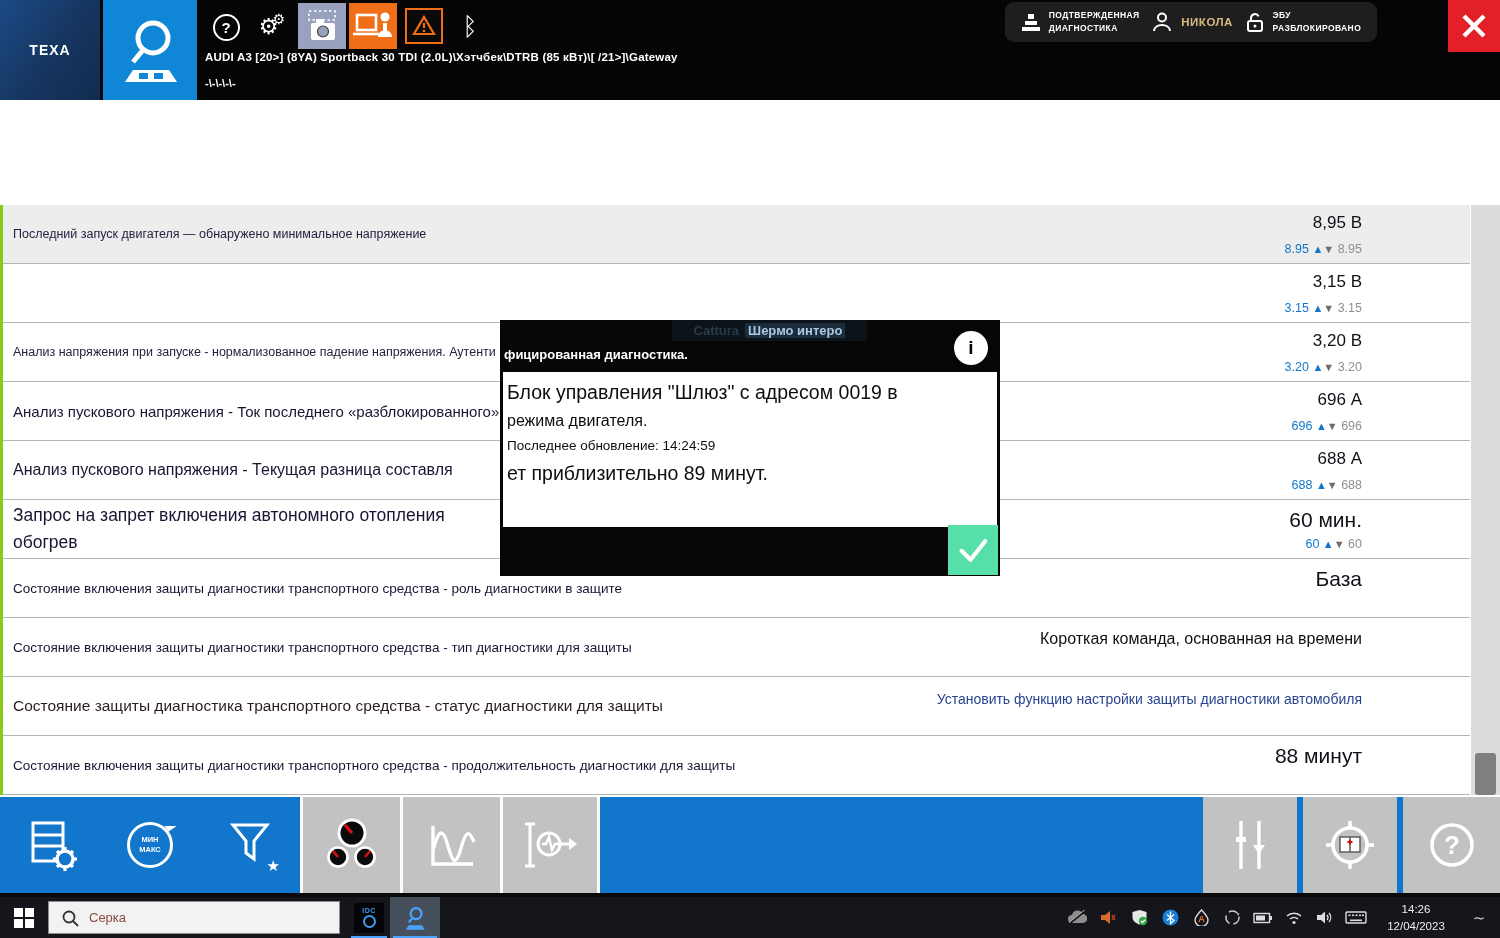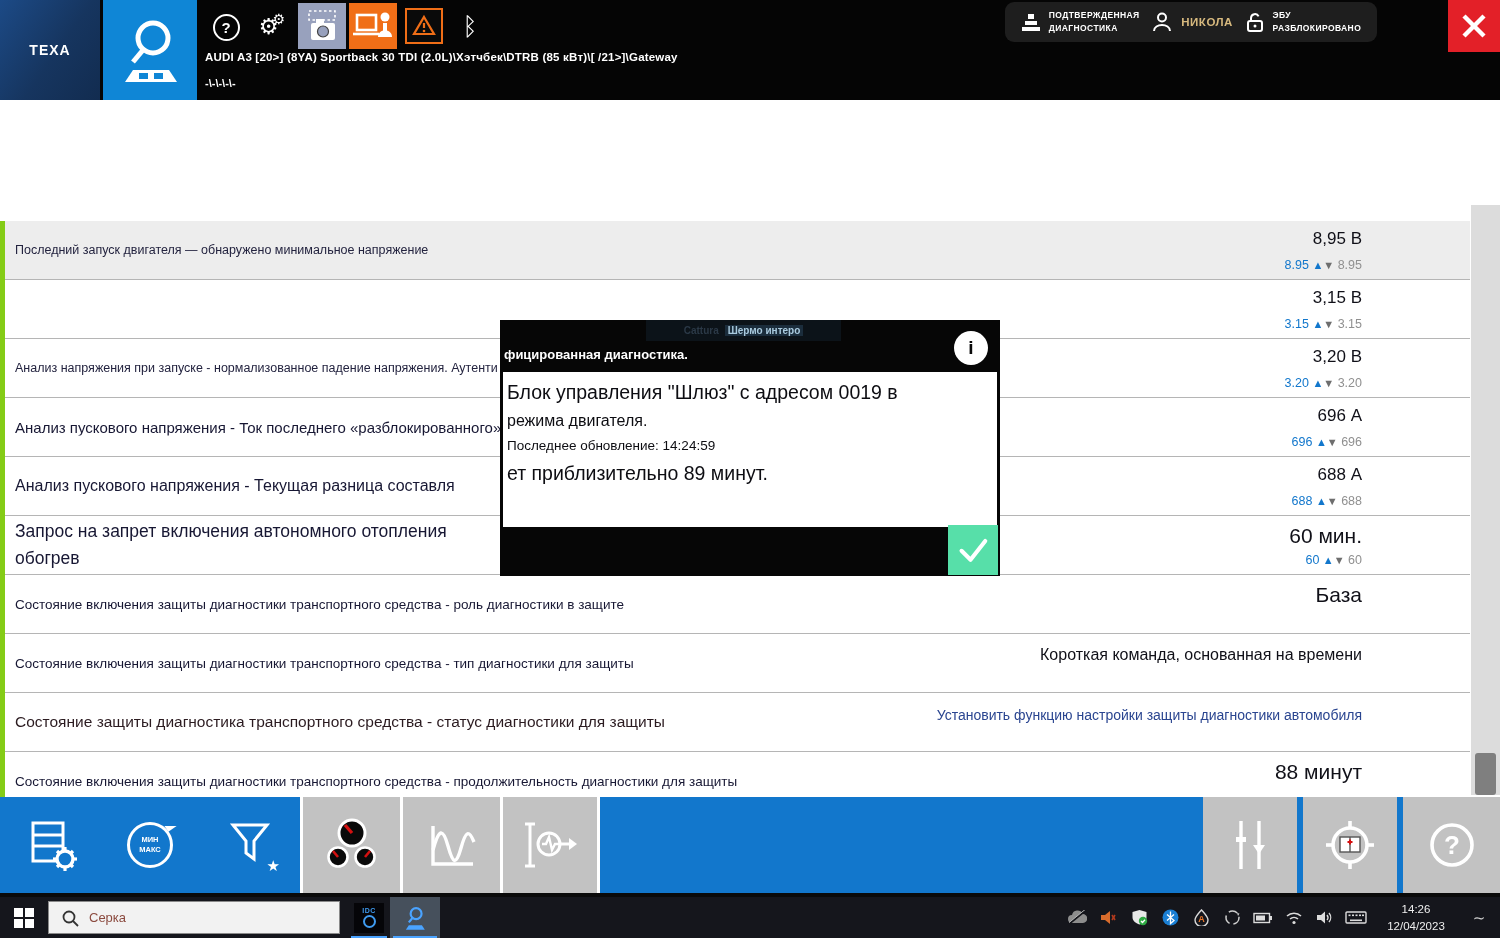--- a/index.html
+++ b/index.html
@@ -48,22 +48,22 @@
   .tab0 { left:0; background:#fff; }
   .tab0 .tl { color:#1277cc; font-size:12.5px; }
   .tab0 .tsub { color:#1277cc; font-size:13.5px; font-weight:bold; margin-top:9px; }
   .tab1 { left:250px; background:#f5921e; } .tab1 .tl { font-size:10.5px; text-shadow:0 1px 2px rgba(0,0,0,.35); }
   .tab2 { left:500px; background:#1277cc; } .tab2 .tl { font-size:11px; }
   .tab3 { left:750px; background:#1277cc; } .tab3 .tl { font-size:9px; }
   .tab4 { left:1000px; background:#1277cc; width:246px; } .tab4 .tl { font-size:13px; }
   .tab5 { left:1248px; background:#1277cc; width:252px; } .tab5 .tl { font-size:12px; }
 
   
-  .plist { position:absolute; left:0; top:221px; width:1470px; height:590px; background:#fde047;
-           border-left:5px solid #84cc16; }
+  .plist { position:absolute; left:0; top:205px; width:1470px; height:590px; background:#fde047;
+           border-left:3px solid #84cc16; }
   .row { position:relative; width:100%; height:59px; background:#fff; border-bottom:1px solid #b5b5b5; cursor:pointer; }
   .row:nth-child(1) { background:#ededed; }
   .pname { position:absolute; left:10px; top:50%; transform:translateY(-50%); color:#171733; font-size:13.5px; }
   .row:nth-child(1) .pname, .row:nth-child(3) .pname { font-size:12.5px; color:#23233f; }
   .row:nth-child(2) .pname, .row:nth-child(4) .pname { font-size:15px; }
   .row:nth-child(5) .pname { font-size:16px; }
   .row:nth-child(6) .pname { font-size:17.5px; line-height:1.55; }
   .row:nth-child(9) .pname { font-size:15.5px; color:#2b1b20; }
   .row:nth-child(3) .pname, .row:nth-child(4) .pname, .row:nth-child(5) .pname
       { max-width:492px; white-space:nowrap; overflow:hidden; }
@@ -72,22 +72,22 @@
   .row:nth-child(8) .pval { font-size:16px; top:12px; }
   .row:nth-child(9) .pval { font-size:14px; color:#2a4590; top:14px; }
   .mm { position:absolute; right:108px; bottom:7px; font-size:12.5px; color:#909090; white-space:nowrap; }
   .mm .mn { color:#1277cc; } .mm .tu { color:#1277cc; font-size:11px; } .mm .td { color:#6e6e6e; font-size:11px; }
 
   .scroll-track { position:absolute; left:1471px; top:205px; width:29px; height:590px; background:#dcdcdc; }
   .scroll-thumb { position:absolute; left:4px; top:548px; width:21px; height:42px; background:#7f7f7f; border-radius:3px; }
 
   
   .modal { position:absolute; left:500px; top:320px; width:500px; height:256px; background:#060606; z-index:50; }
-  .cap-bar { position:absolute; left:146px; top:0; width:195px; height:21px; background:#0c1319;
-             display:flex; align-items:center; justify-content:center; gap:6px; font-size:10px; }
+  .cap-bar { position:absolute; left:172px; top:0; width:195px; height:21px; background:#0c1319;
+             display:flex; align-items:center; justify-content:center; gap:6px; font-size:13px; }
   .cap-pre { color:#2b3947; font-weight:bold; }
   .cap-lbl { color:#a9cade; background:rgba(80,140,185,.22); padding:0 3px; font-weight:bold; }
   .modal-head-text { position:absolute; left:4px; top:27px; color:#fff; font-size:13px; font-weight:bold; }
   .info-ic { position:absolute; right:12px; top:11px; width:34px; height:34px; border-radius:50%; background:#fff;
              display:flex; align-items:center; justify-content:center; color:#0a0a0a; font-size:19px; font-weight:bold; }
   .modal-body { position:absolute; left:3px; top:52px; width:494px; height:155px; background:#fff; }
   .mline { position:absolute; left:4px; color:#0d0d12; white-space:nowrap; }
   .ml1 { top:9px;  font-size:19.5px; }
   .ml2 { top:40px; font-size:16px; }
   .ml3 { top:66px; font-size:13.5px; }

